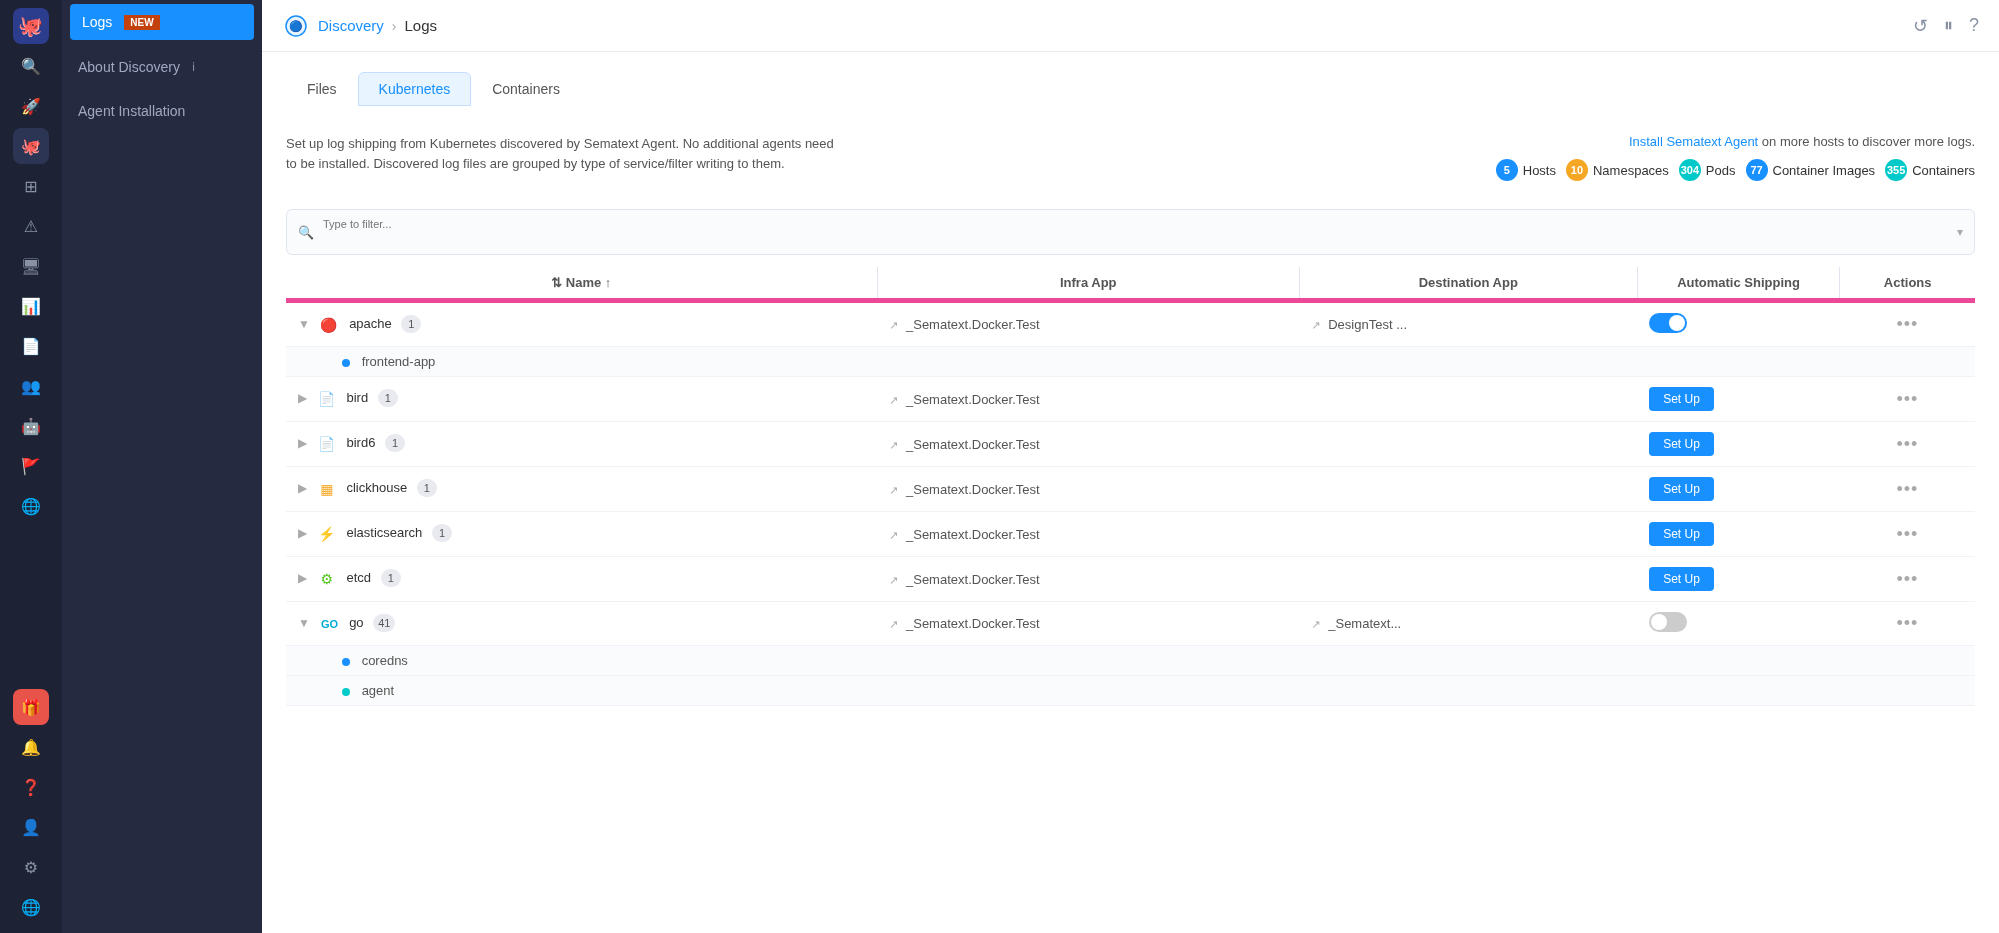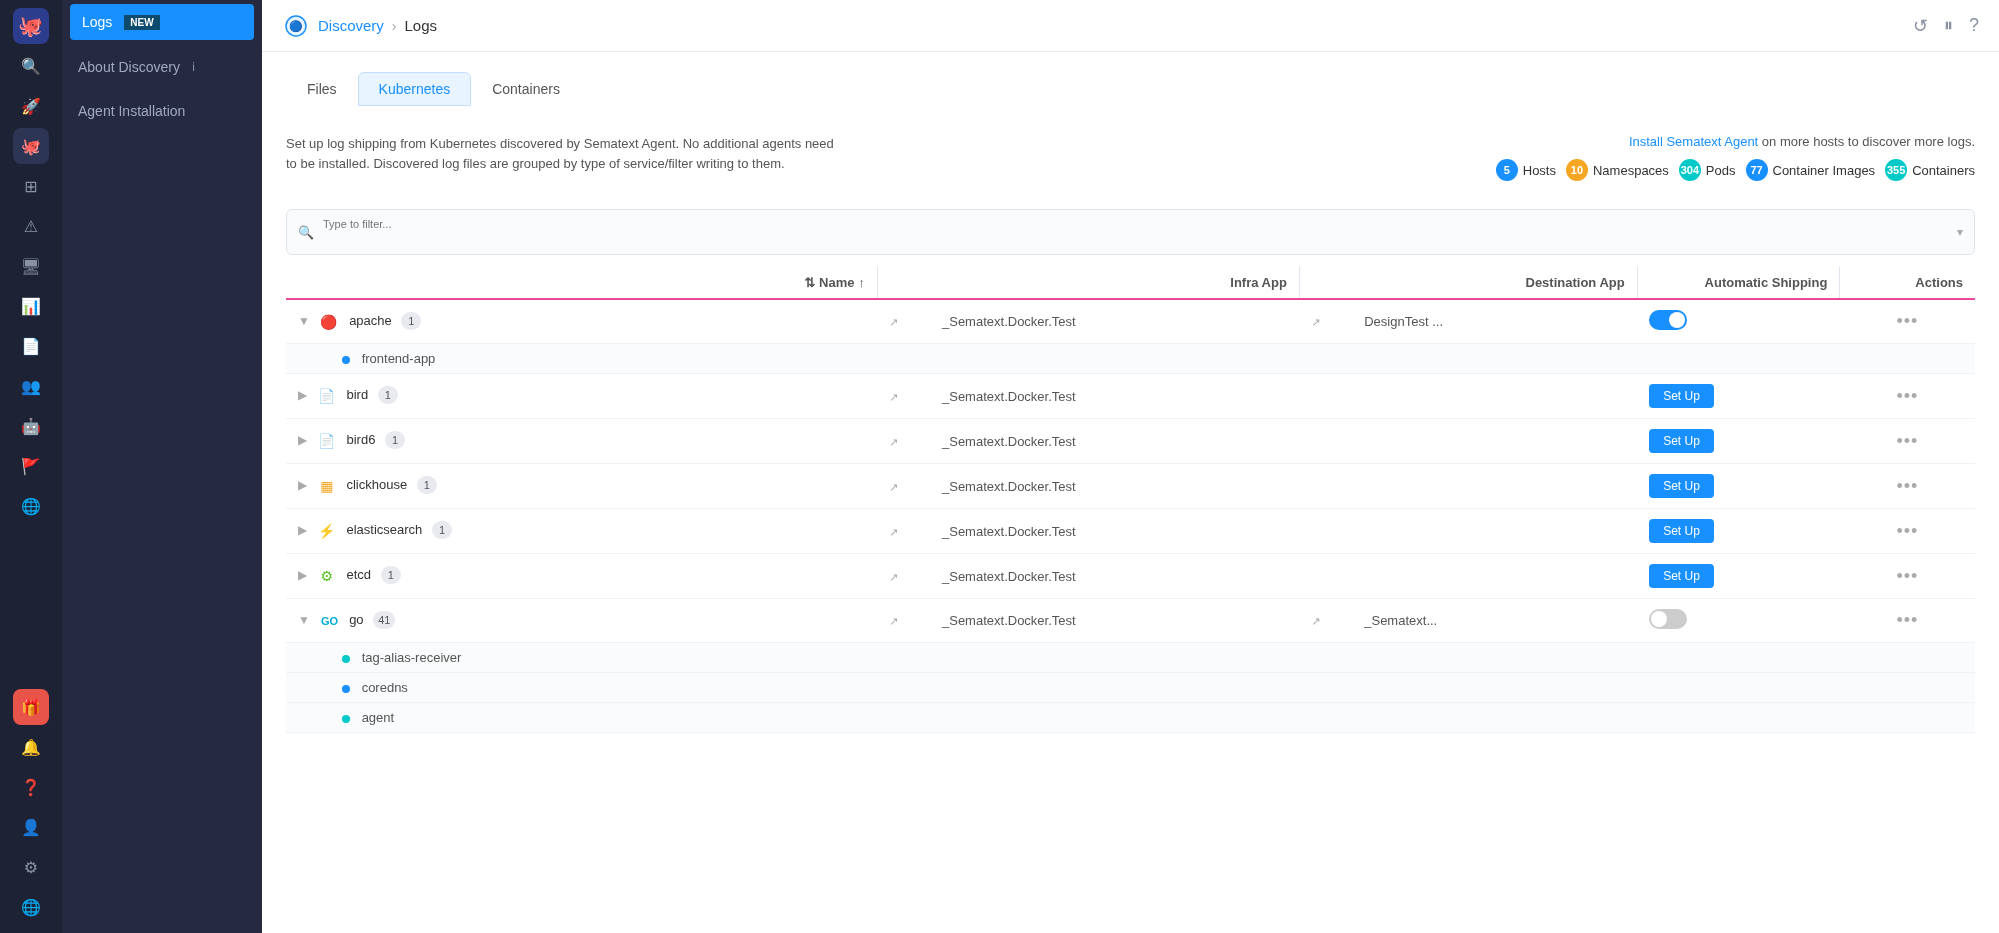--- a/index.html
+++ b/index.html
@@ -61,21 +61,21 @@
       gap: 8px;
     }
     .sidebar-item.active {
       background: #1890ff;
       color: #fff;
       border-radius: 4px;
       margin: 4px 8px;
       padding: 10px 12px;
     }
     .sidebar-item .badge-new {
-      background: #0c4a6e;
+      background: #c2410c;
       color: #fff;
       font-size: 10px;
       font-weight: 700;
       padding: 2px 6px;
       border-radius: 0;
       margin-left: 4px;
     }
     .sidebar-item .info-icon {
       color: #8892a4;
       font-size: 12px;
@@ -236,25 +236,25 @@
       font-size: 12px;
     }
 
     
     .data-table {
       width: 100%;
       border-collapse: collapse;
       font-size: 13px;
     }
     .data-table th {
-      text-align: right;
+      text-align: center;
       padding: 8px 12px;
       color: #555;
       font-weight: 600;
-      border-bottom: 2px solid #ec4899;
+      border-bottom: 5px solid #ec4899;
       white-space: nowrap;
       margin-top: 32px;
     }
     .data-table td {
       padding: 10px 12px;
       border-bottom: 1px solid #f0f2f7;
       vertical-align: middle;
       color: #333;
     }
 
@@ -296,21 +296,20 @@
       padding: 0 5px;
       margin-left: 6px;
     }
     .ext-link {
       color: #aaa;
       margin-right: 4px;
       font-size: 11px;
     }
     .app-link {
       color: #555;
-      margin-left: 36px;
     }
 
     .toggle {
       width: 38px; height: 20px;
       border-radius: 10px;
       position: relative;
       cursor: pointer;
       display: inline-block;
     }
     .toggle.on { background: #1890ff; }
@@ -647,26 +646,20 @@
           <td class="col-auto">
             <div class="toggle off"></div>
           </td>
           <td class="col-actions">
             <span class="actions-menu">•••</span>
           </td>
         </tr>
 
         <tr class="sub-row">
           <td colspan="5">
-            <span class="sub-dot teal"></span>
-            <span>tag-alias-receiver</span>
-          </td>
-        </tr>
-        <tr class="sub-row">
-          <td colspan="5">
             <span class="sub-dot blue"></span>
             <span>coredns</span>
           </td>
         </tr>
         <tr class="sub-row">
           <td colspan="5">
             <span class="sub-dot teal"></span>
             <span>agent</span>
           </td>
         </tr>

